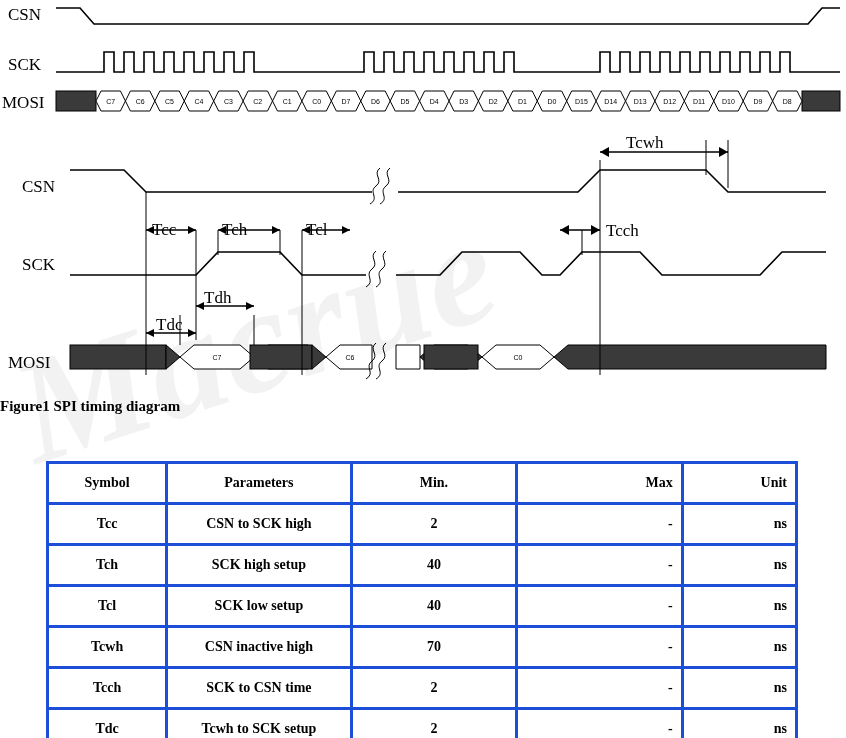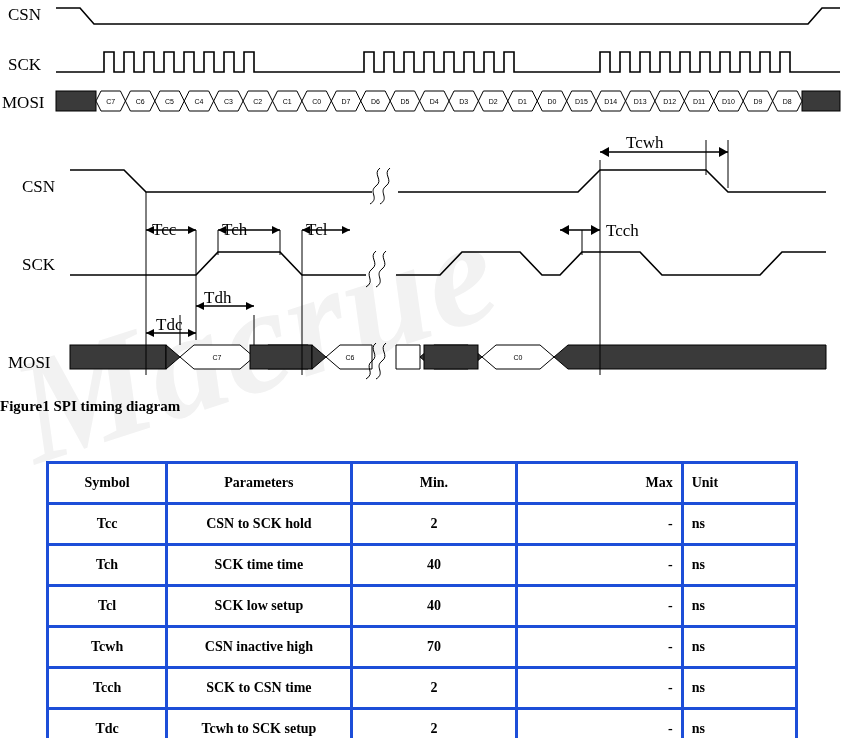--- a/index.html
+++ b/index.html
@@ -119,21 +119,21 @@
     font-size: 14px;
     font-family: "Liberation Serif", serif;
     font-weight: bold;
     padding: 0 8px;
     background: transparent;
   }
   table.spec th.col-symbol, table.spec td.col-symbol { width: 112px; text-align: center; }
   table.spec th.col-param,  table.spec td.col-param  { width: 186px; text-align: center; }
   table.spec th.col-min,    table.spec td.col-min    { width: 172px; text-align: center; }
   table.spec th.col-max,    table.spec td.col-max    { width: 172px; text-align: right; }
-  table.spec th.col-unit,   table.spec td.col-unit   { width: 110px; text-align: left; font-family: Liberation Serif, serif; }
+  table.spec th.col-unit,   table.spec td.col-unit   { width: 110px; text-align: right; font-family: Liberation Serif, serif; }
   table.spec th { text-align: center; }
 </style>
 </head>
 <body>
 
 <div id="page">
 
   <div class="watermark">Macrue</div>
 
   <svg class="diagram" width="846" height="130" viewBox="0 0 846 130" style="top:0px;">
@@ -346,28 +346,28 @@
           <th class="col-symbol">Symbol</th>
           <th class="col-param">Parameters</th>
           <th class="col-min">Min.</th>
           <th class="col-max">Max</th>
           <th class="col-unit">Unit</th>
         </tr>
       </thead>
       <tbody id="spec-body">
           <tr>
             <td class="col-symbol">Tcc</td>
-            <td class="col-param">CSN to SCK hold</td>
+            <td class="col-param">CSN to SCK high</td>
             <td class="col-min">2</td>
             <td class="col-max">-</td>
             <td class="col-unit">ns</td>
           </tr>
           <tr>
             <td class="col-symbol">Tch</td>
-            <td class="col-param">SCK time time</td>
+            <td class="col-param">SCK high setup</td>
             <td class="col-min">40</td>
             <td class="col-max">-</td>
             <td class="col-unit">ns</td>
           </tr>
           <tr>
             <td class="col-symbol">Tcl</td>
             <td class="col-param">SCK low setup</td>
             <td class="col-min">40</td>
             <td class="col-max">-</td>
             <td class="col-unit">ns</td>

